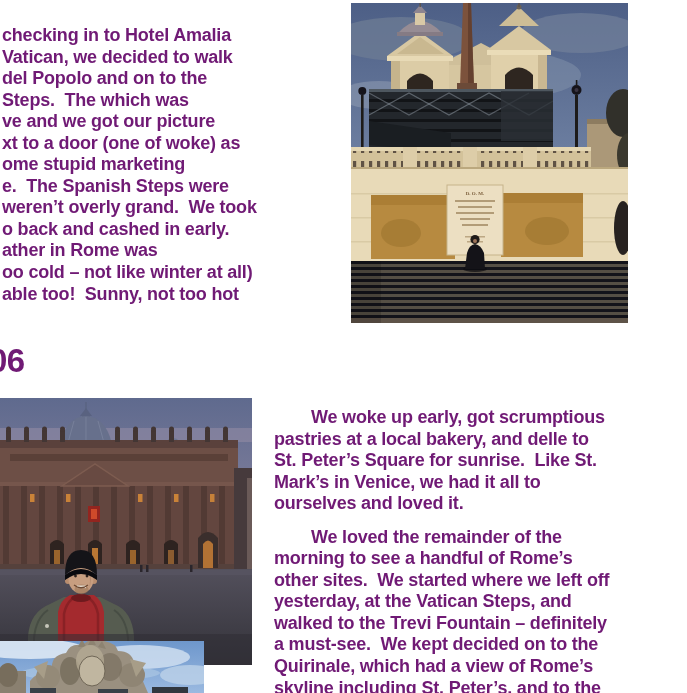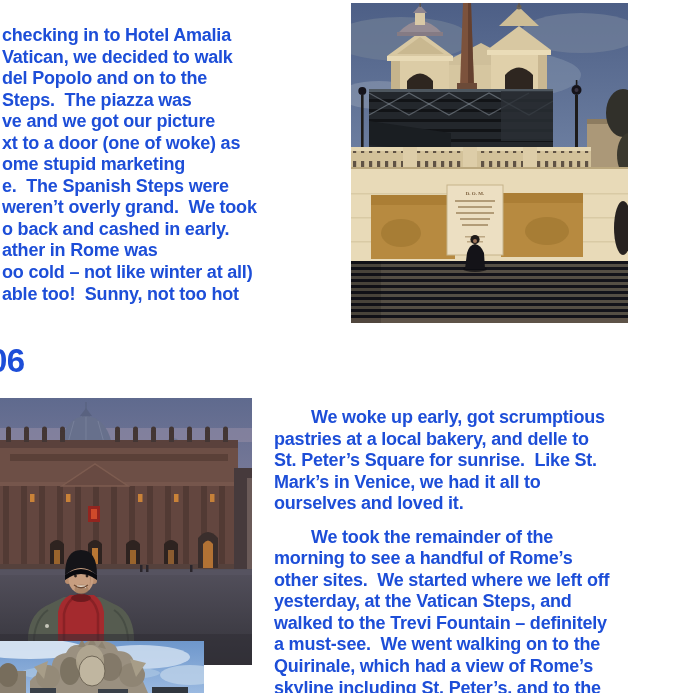--- a/index.html
+++ b/index.html
@@ -1,18 +1,18 @@
 <!DOCTYPE html>
 <html><head>
 <meta charset="utf-8">
 <style>
   html,body{margin:0;padding:0;background:#ffffff;}
   .page{
     position:relative;width:687px;height:693px;background:#ffffff;
-    overflow:hidden;color:#1d4ed8;
+    overflow:hidden;color:#701a75;
     font-family:"Liberation Sans",sans-serif;font-weight:bold;
   }
   .tline{white-space:pre;font-size:18px;line-height:21.55px;letter-spacing:-0.2px;}
   .tline.indent{padding-left:37px;margin-top:12px;}
   .left-text{position:absolute;left:2px;top:25px;}
   .right-text{position:absolute;left:274px;top:395px;}
   .heading{
     position:absolute;left:-11px;top:343px;
     font-size:33px;line-height:36px;letter-spacing:-0.5px;white-space:pre;
   }
@@ -23,21 +23,21 @@
 </style>
 </head>
 <body>
 
 <div class="page">
 
   <div class="left-text">
       <div class="tline">checking in to Hotel Amalia</div>
       <div class="tline">Vatican, we decided to walk</div>
       <div class="tline">del Popolo and on to the</div>
-      <div class="tline">Steps.  The piazza was</div>
+      <div class="tline">Steps.  The which was</div>
       <div class="tline">ve and we got our picture</div>
       <div class="tline">xt to a door (one of woke) as</div>
       <div class="tline">ome stupid marketing</div>
       <div class="tline">e.  The Spanish Steps were</div>
       <div class="tline">weren’t overly grand.  We took</div>
       <div class="tline">o back and cashed in early.</div>
       <div class="tline">ather in Rome was</div>
       <div class="tline">oo cold – not like winter at all)</div>
       <div class="tline">able too!  Sunny, not too hot</div>
     </div>
@@ -334,24 +334,24 @@
       </g>
     </svg>
   </figure>
 
   <div class="right-text">
       <div class="tline indent">We woke up early, got scrumptious</div>
       <div class="tline">pastries at a local bakery, and delle to</div>
       <div class="tline">St. Peter’s Square for sunrise.  Like St.</div>
       <div class="tline">Mark’s in Venice, we had it all to</div>
       <div class="tline">ourselves and loved it.</div>
-      <div class="tline indent">We took the remainder of the</div>
+      <div class="tline indent">We loved the remainder of the</div>
       <div class="tline">morning to see a handful of Rome’s</div>
       <div class="tline">other sites.  We started where we left off</div>
       <div class="tline">yesterday, at the Vatican Steps, and</div>
       <div class="tline">walked to the Trevi Fountain – definitely</div>
-      <div class="tline">a must-see.  We went walking on to the</div>
+      <div class="tline">a must-see.  We kept decided on to the</div>
       <div class="tline">Quirinale, which had a view of Rome’s</div>
       <div class="tline">skyline including St. Peter’s, and to the</div>
       <div class="tline">Palazzo delle Esposizioni.</div>
     </div>
 
 </div>
 
 </body></html>

